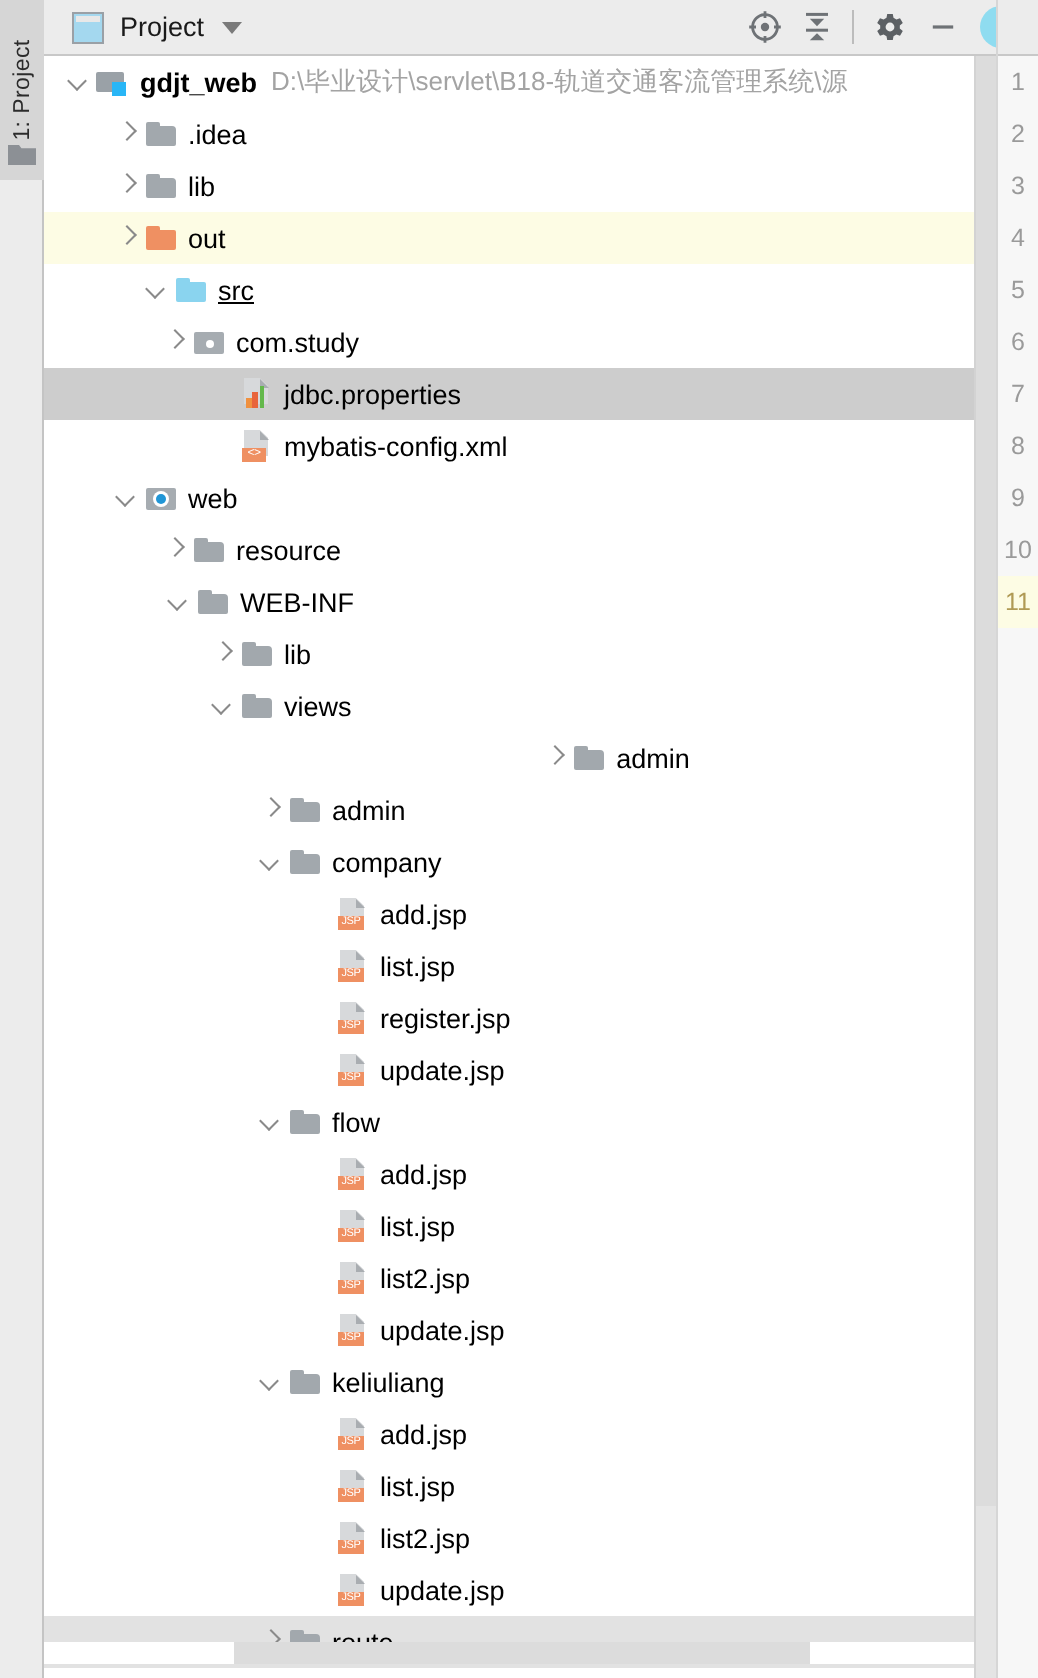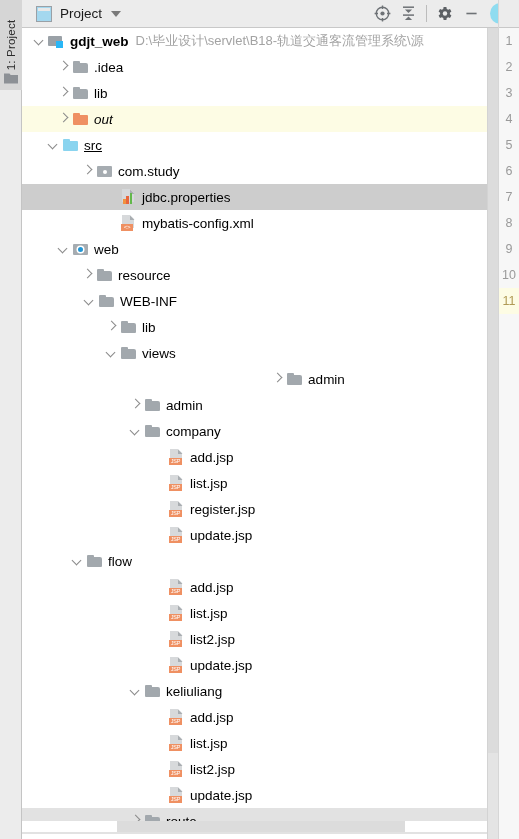--- a/index.html
+++ b/index.html
@@ -103,21 +103,21 @@
     overflow: hidden;
   }
   .row {
     position: relative;
     height: 26px;
     display: flex; align-items: center;
     white-space: nowrap;
     font-size: 13.5px;
     color: #000000;
   }
-  .row.hl-yellow { background: #fdfce4; font-style: italic; }
+  .row.hl-yellow { background: #fdfce4; }
   .row.hl-select { background: #cdcdcd; }
   .row.hl-gray   { background: #e2e2e2; }
 
   .twisty {
     width: 16px; height: 16px;
     flex: 0 0 16px;
     position: relative;
   }
   .twisty.collapsed::before {
     content: ""; position: absolute;
@@ -373,21 +373,21 @@
       <div class="row " style="padding-left: 34px;">
         <span class="twisty collapsed"></span>
         <span class="ico folder"></span>
         <span class="label">lib</span>
       </div>
       <div class="row hl-yellow" style="padding-left: 34px;">
         <span class="twisty collapsed"></span>
         <span class="ico folder-orange"></span>
         <span class="label">out</span>
       </div>
-      <div class="row " style="padding-left: 24px; text-decoration: underline;">
+      <div class="row " style="padding-left: 49px; text-decoration: underline;">
         <span class="twisty expanded"></span>
         <span class="ico folder-blue"></span>
         <span class="label">src</span>
       </div>
       <div class="row " style="padding-left: 58px;">
         <span class="twisty collapsed"></span>
         <span class="ico package"></span>
         <span class="label">com.study</span>
       </div>
       <div class="row hl-select" style="padding-left: 82px;">
@@ -473,21 +473,21 @@
       </div>
       <div class="row " style="padding-left: 130px;">
         <span class="twisty"></span>
         <span class="ico jsp">
           <span class="sheet"></span>
           <span class="fold"></span>
           <span class="badge">JSP</span>
         </span>
         <span class="label">update.jsp</span>
       </div>
-      <div class="row " style="padding-left: 48px;">
+      <div class="row " style="padding-left: 106px;">
         <span class="twisty expanded"></span>
         <span class="ico folder"></span>
         <span class="label">flow</span>
       </div>
       <div class="row " style="padding-left: 130px;">
         <span class="twisty"></span>
         <span class="ico jsp">
           <span class="sheet"></span>
           <span class="fold"></span>
           <span class="badge">JSP</span>

